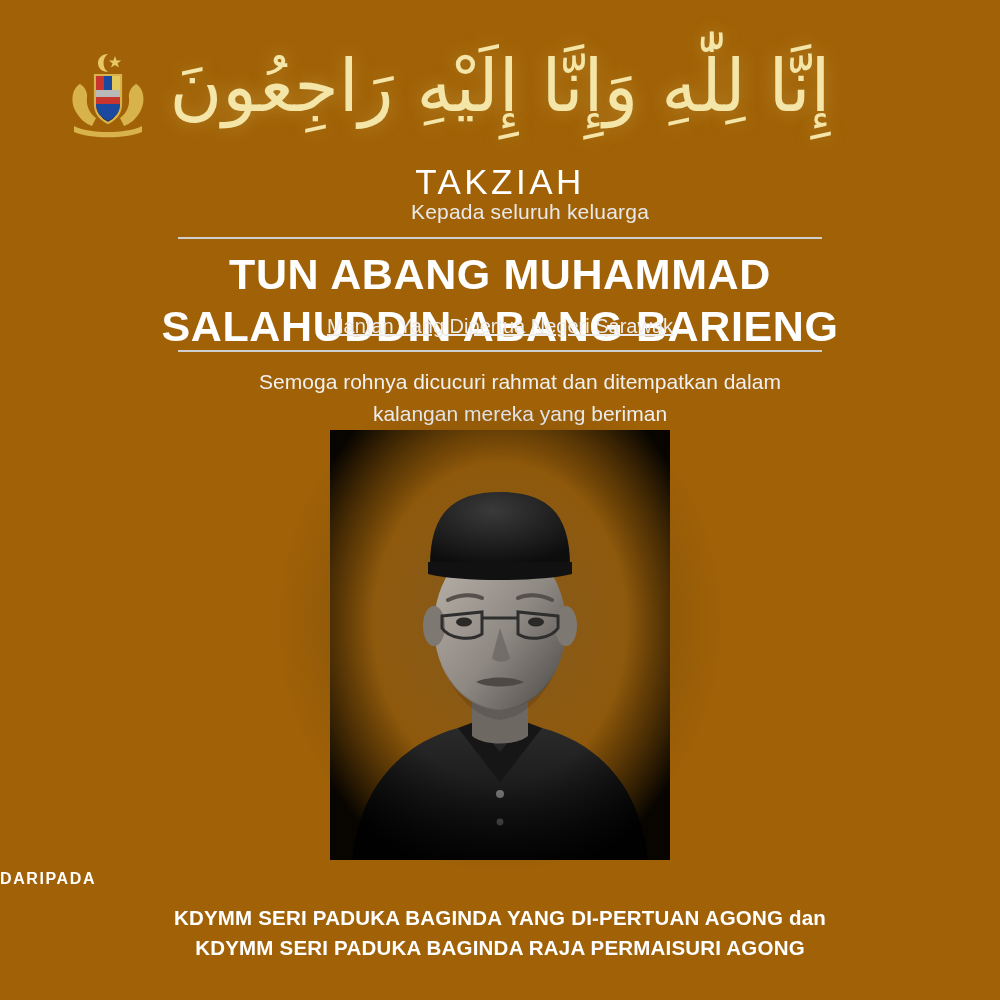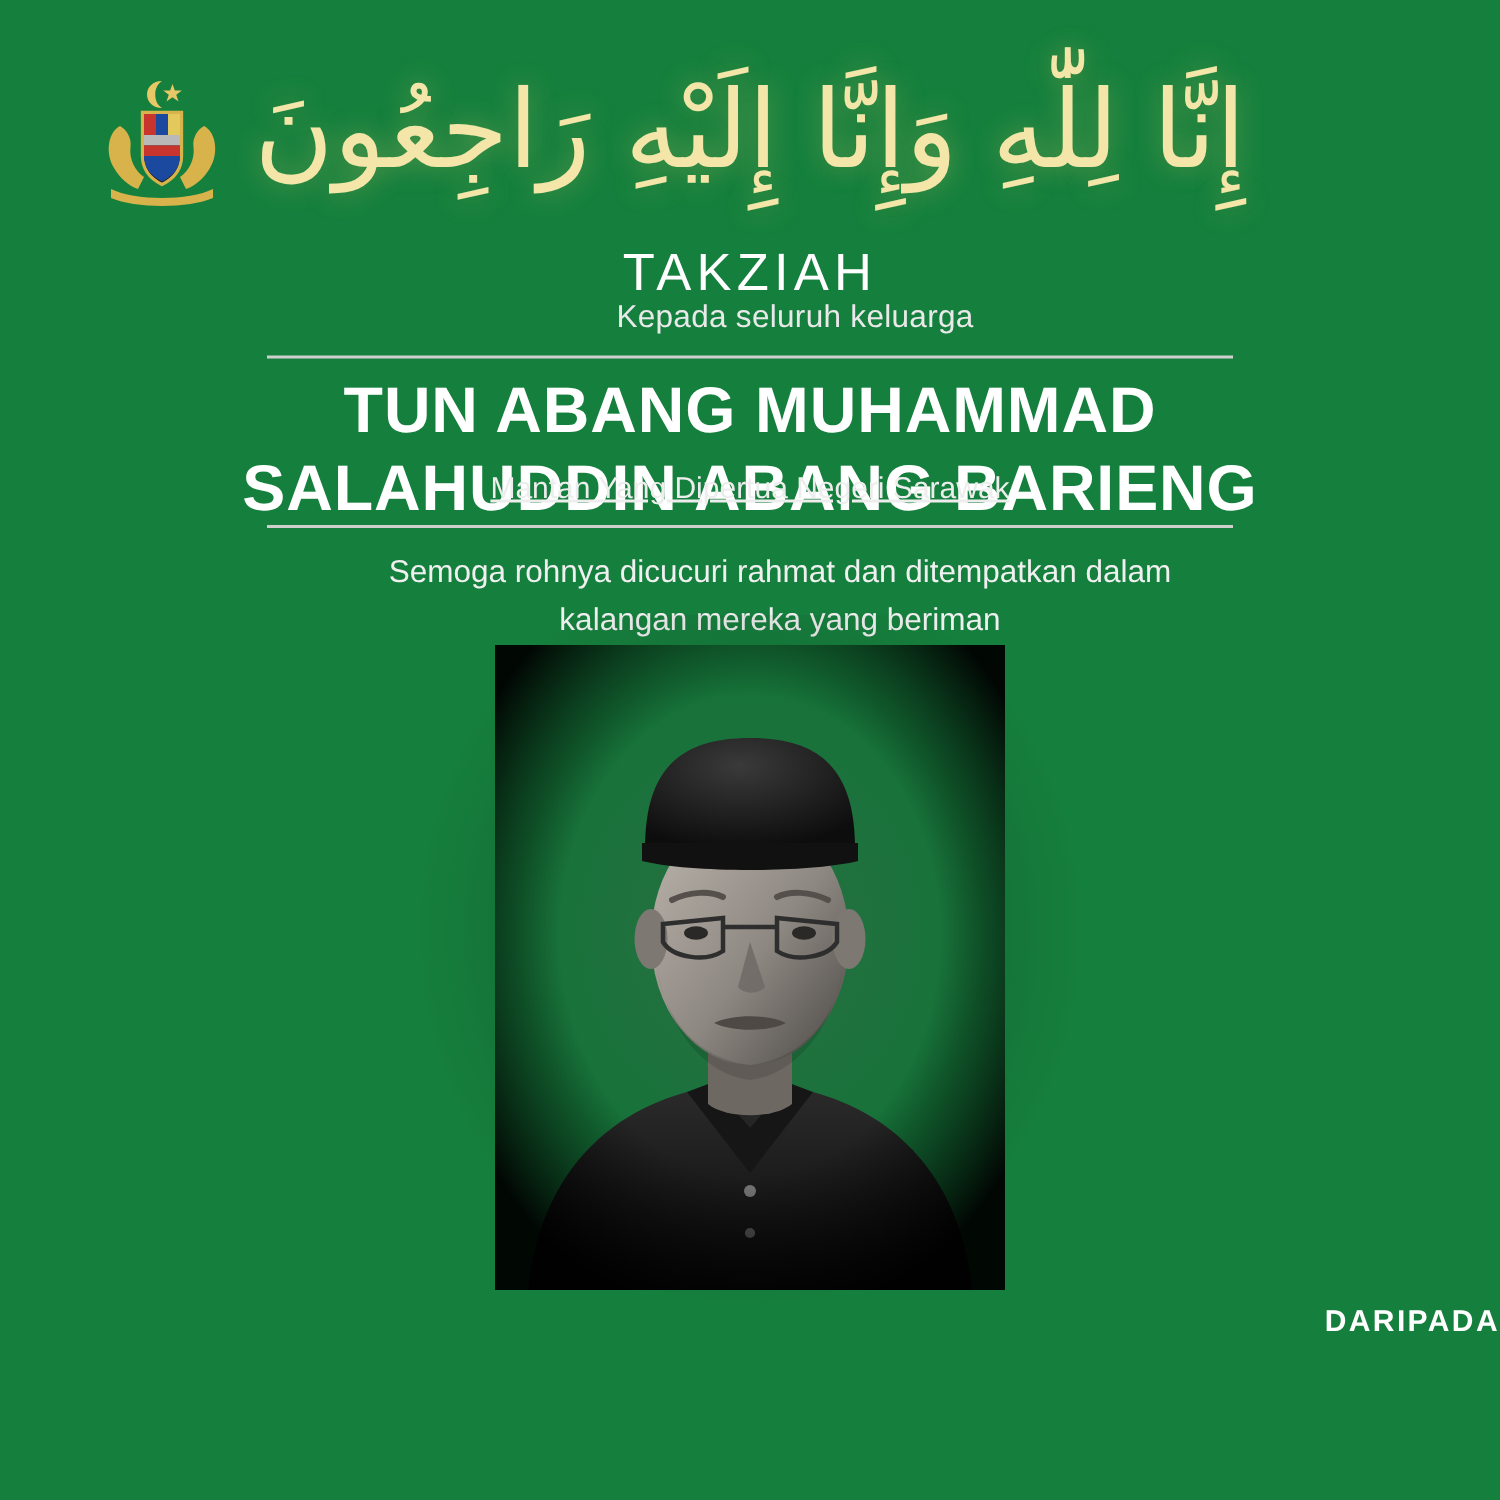--- a/index.html
+++ b/index.html
@@ -10,21 +10,21 @@
   body {
     width: 1000px;
     height: 1000px;
     overflow: hidden;
     font-family: "Liberation Sans", sans-serif;
   }
   .poster {
     position: relative;
     width: 1000px;
     height: 1000px;
-    background: #15803d;
+    background: #a16207;
     overflow: hidden;
   }
 
   
   .crest {
     position: absolute;
     left: 62px;
     top: 48px;
     width: 92px;
     height: 92px;
@@ -143,23 +143,23 @@
     background: radial-gradient(ellipse at 50% 45%, rgba(80,80,80,0.35) 0%, rgba(20,20,20,0.12) 48%, rgba(0,0,0,0) 70%);
     pointer-events: none;
   }
 
   
   .daripada {
     position: absolute;
     left: 0;
     top: 870px;
     width: 1000px;
-    text-align: right;
-    color: #ffffff;
-    font-size: 20px;
+    text-align: left;
+    color: #ffffff;
+    font-size: 16px;
     font-weight: 700;
     letter-spacing: 1.6px;
   }
   .from-lines {
     position: absolute;
     left: 0;
     top: 903px;
     width: 1000px;
     text-align: center;
     color: #ffffff;
@@ -273,14 +273,18 @@
 
       <path d="M146 252 C158 246 182 246 194 252 C182 258 158 258 146 252 Z" fill="#4e4945"></path>
 
       <path d="M108 214 C112 250 136 276 170 280 C204 276 228 250 232 214 C226 254 202 286 170 290 C138 286 114 254 108 214 Z" fill="#0000001f"></path>
 
       <rect x="0" y="0" width="340" height="430" fill="url(#vig)"></rect>
     </svg>
   </div>
 
   <div class="daripada">DARIPADA</div>
+  <div class="from-lines">
+    <span class="l1">KDYMM SERI PADUKA BAGINDA YANG DI-PERTUAN AGONG  dan</span>
+    <span class="l2">KDYMM SERI PADUKA BAGINDA RAJA PERMAISURI AGONG</span>
+  </div>
 
 </div>
 
 </body></html>

